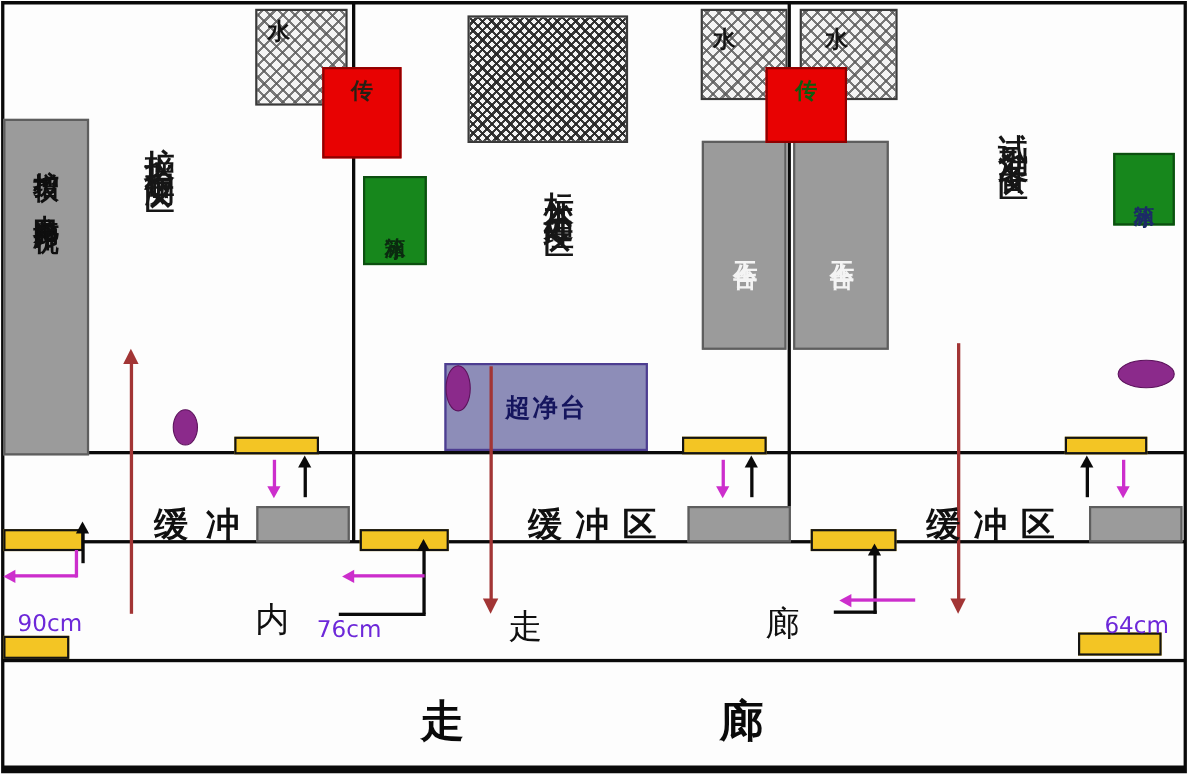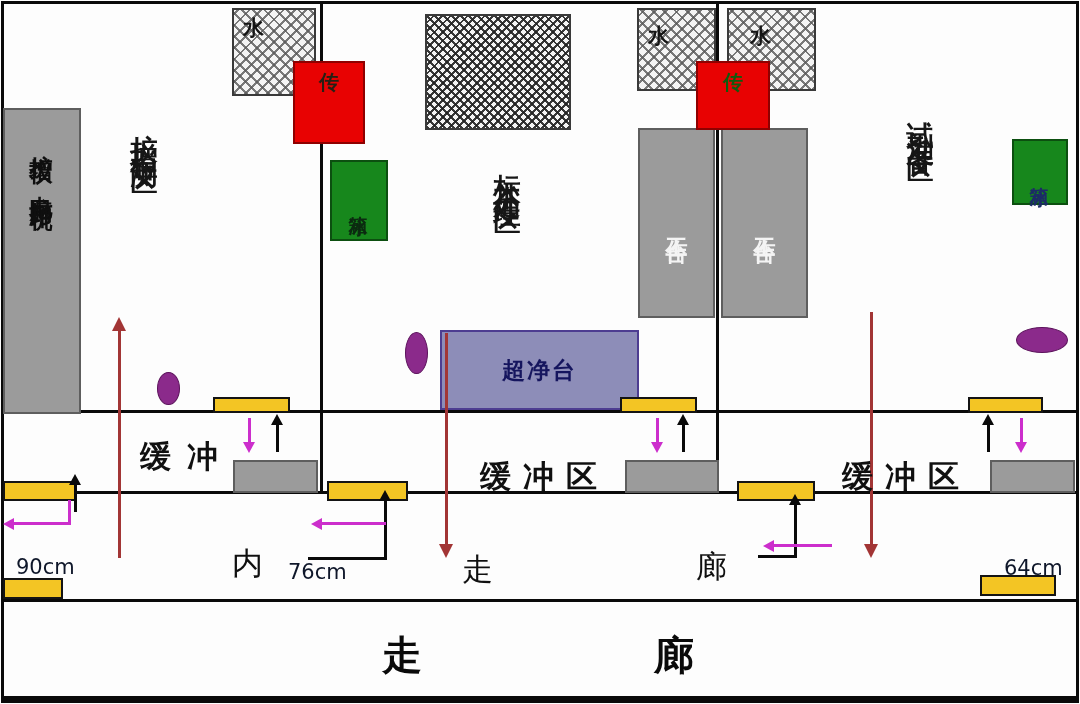--- a/index.html
+++ b/index.html
@@ -69,21 +69,21 @@
   .fridge-label.dark-green { color: #0b2b10; }
   .fridge-label.dark-blue { color: #1c2b66; }
   .cleanbench-label { font-size: 23px; font-weight: bold; color: #15155e; letter-spacing: 2px; }
   .pass-dark { color: #262014; }
   .pass-green { color: #0e5c0e; }
 
   .sink-label { position: absolute; font-size: 21px; font-weight: bold; color: #141414; }
   .buffer-label { position: absolute; font-size: 31px; font-weight: 600; letter-spacing: 16px; white-space: nowrap; color: #101010; }
   .corr-char { position: absolute; font-size: 31px; color: #101010; }
   .big-corr { position: absolute; font-size: 40px; font-weight: bold; color: #0a0a0a; }
-  .meas { position: absolute; font-size: 21px; color: #0f172a; }
+  .meas { position: absolute; font-size: 21px; color: #6d28d9; }
 
   .tri { position: absolute; width: 0; height: 0; }
   .tri-up-red    { border-left: 7px solid transparent; border-right: 7px solid transparent; border-bottom: 14px solid #a23535; }
   .tri-down-red  { border-left: 7px solid transparent; border-right: 7px solid transparent; border-top: 14px solid #a23535; }
   .tri-down-mag  { border-left: 6px solid transparent; border-right: 6px solid transparent; border-top: 11px solid #cc2ecc; }
   .tri-up-blk    { border-left: 6px solid transparent; border-right: 6px solid transparent; border-bottom: 11px solid #0a0a0a; }
   .tri-left-mag  { border-top: 6px solid transparent; border-bottom: 6px solid transparent; border-right: 11px solid #cc2ecc; }
 </style>
 </head>
 <body>
@@ -126,21 +126,21 @@
     <span class="fridge-label dark-blue">冰箱</span>
   </div>
 
   <div class="redsq" style="left:293px;top:61px;width:72px;height:83px">
     <span class="pass-dark">传</span>
   </div>
   <div class="redsq" style="left:696px;top:61px;width:74px;height:69px">
     <span class="pass-green">传</span>
   </div>
 
-  <div class="bluerect" style="left:440px;top:330px;width:199px;height:80px">
+  <div class="bluerect" style="left:404px;top:330px;width:185px;height:80px">
     <span class="cleanbench-label">超净台</span>
   </div>
 
   <div class="grayrect" style="left:233px;top:460px;width:85px;height:33px"></div>
   <div class="grayrect" style="left:625px;top:460px;width:94px;height:33px"></div>
   <div class="grayrect" style="left:990px;top:460px;width:85px;height:33px"></div>
 
   <div class="yellow" style="left:213px;top:397px;width:77px;height:16px"></div>
   <div class="yellow" style="left:620px;top:397px;width:77px;height:16px"></div>
   <div class="yellow" style="left:968px;top:397px;width:75px;height:16px"></div>
@@ -191,21 +191,21 @@
   <div class="ln" style="left:794px;top:504px;width:3px;height:54px"></div>
   <div class="tri tri-up-blk" style="left:789px;top:494px"></div>
   <div class="ln" style="left:758px;top:555px;width:39px;height:3px"></div>
   <div class="ln ln-mag" style="left:772px;top:544px;width:60px;height:3px"></div>
   <div class="tri tri-left-mag" style="left:763px;top:540px"></div>
 
   <div class="zone-label" style="left:126px;top:112px">扩增检测区</div>
   <div class="zone-label" style="left:489px;top:152px">标本处理区</div>
   <div class="zone-label" style="left:902px;top:100px">试剂准备区</div>
 
-  <div class="buffer-label" style="left:140px;top:436px">缓冲</div>
+  <div class="buffer-label" style="left:140px;top:456px">缓冲</div>
   <div class="buffer-label" style="left:480px;top:456px;letter-spacing:12px">缓冲区</div>
   <div class="buffer-label" style="left:842px;top:456px;letter-spacing:12px">缓冲区</div>
 
   <div class="corr-char" style="left:232px;top:543px">内</div>
   <div class="corr-char" style="left:462px;top:549px">走</div>
   <div class="corr-char" style="left:696px;top:546px">廊</div>
 
   <div class="meas" style="left:16px;top:555px">90cm</div>
   <div class="meas" style="left:288px;top:560px">76cm</div>
   <div class="meas" style="left:1004px;top:556px">64cm</div>

